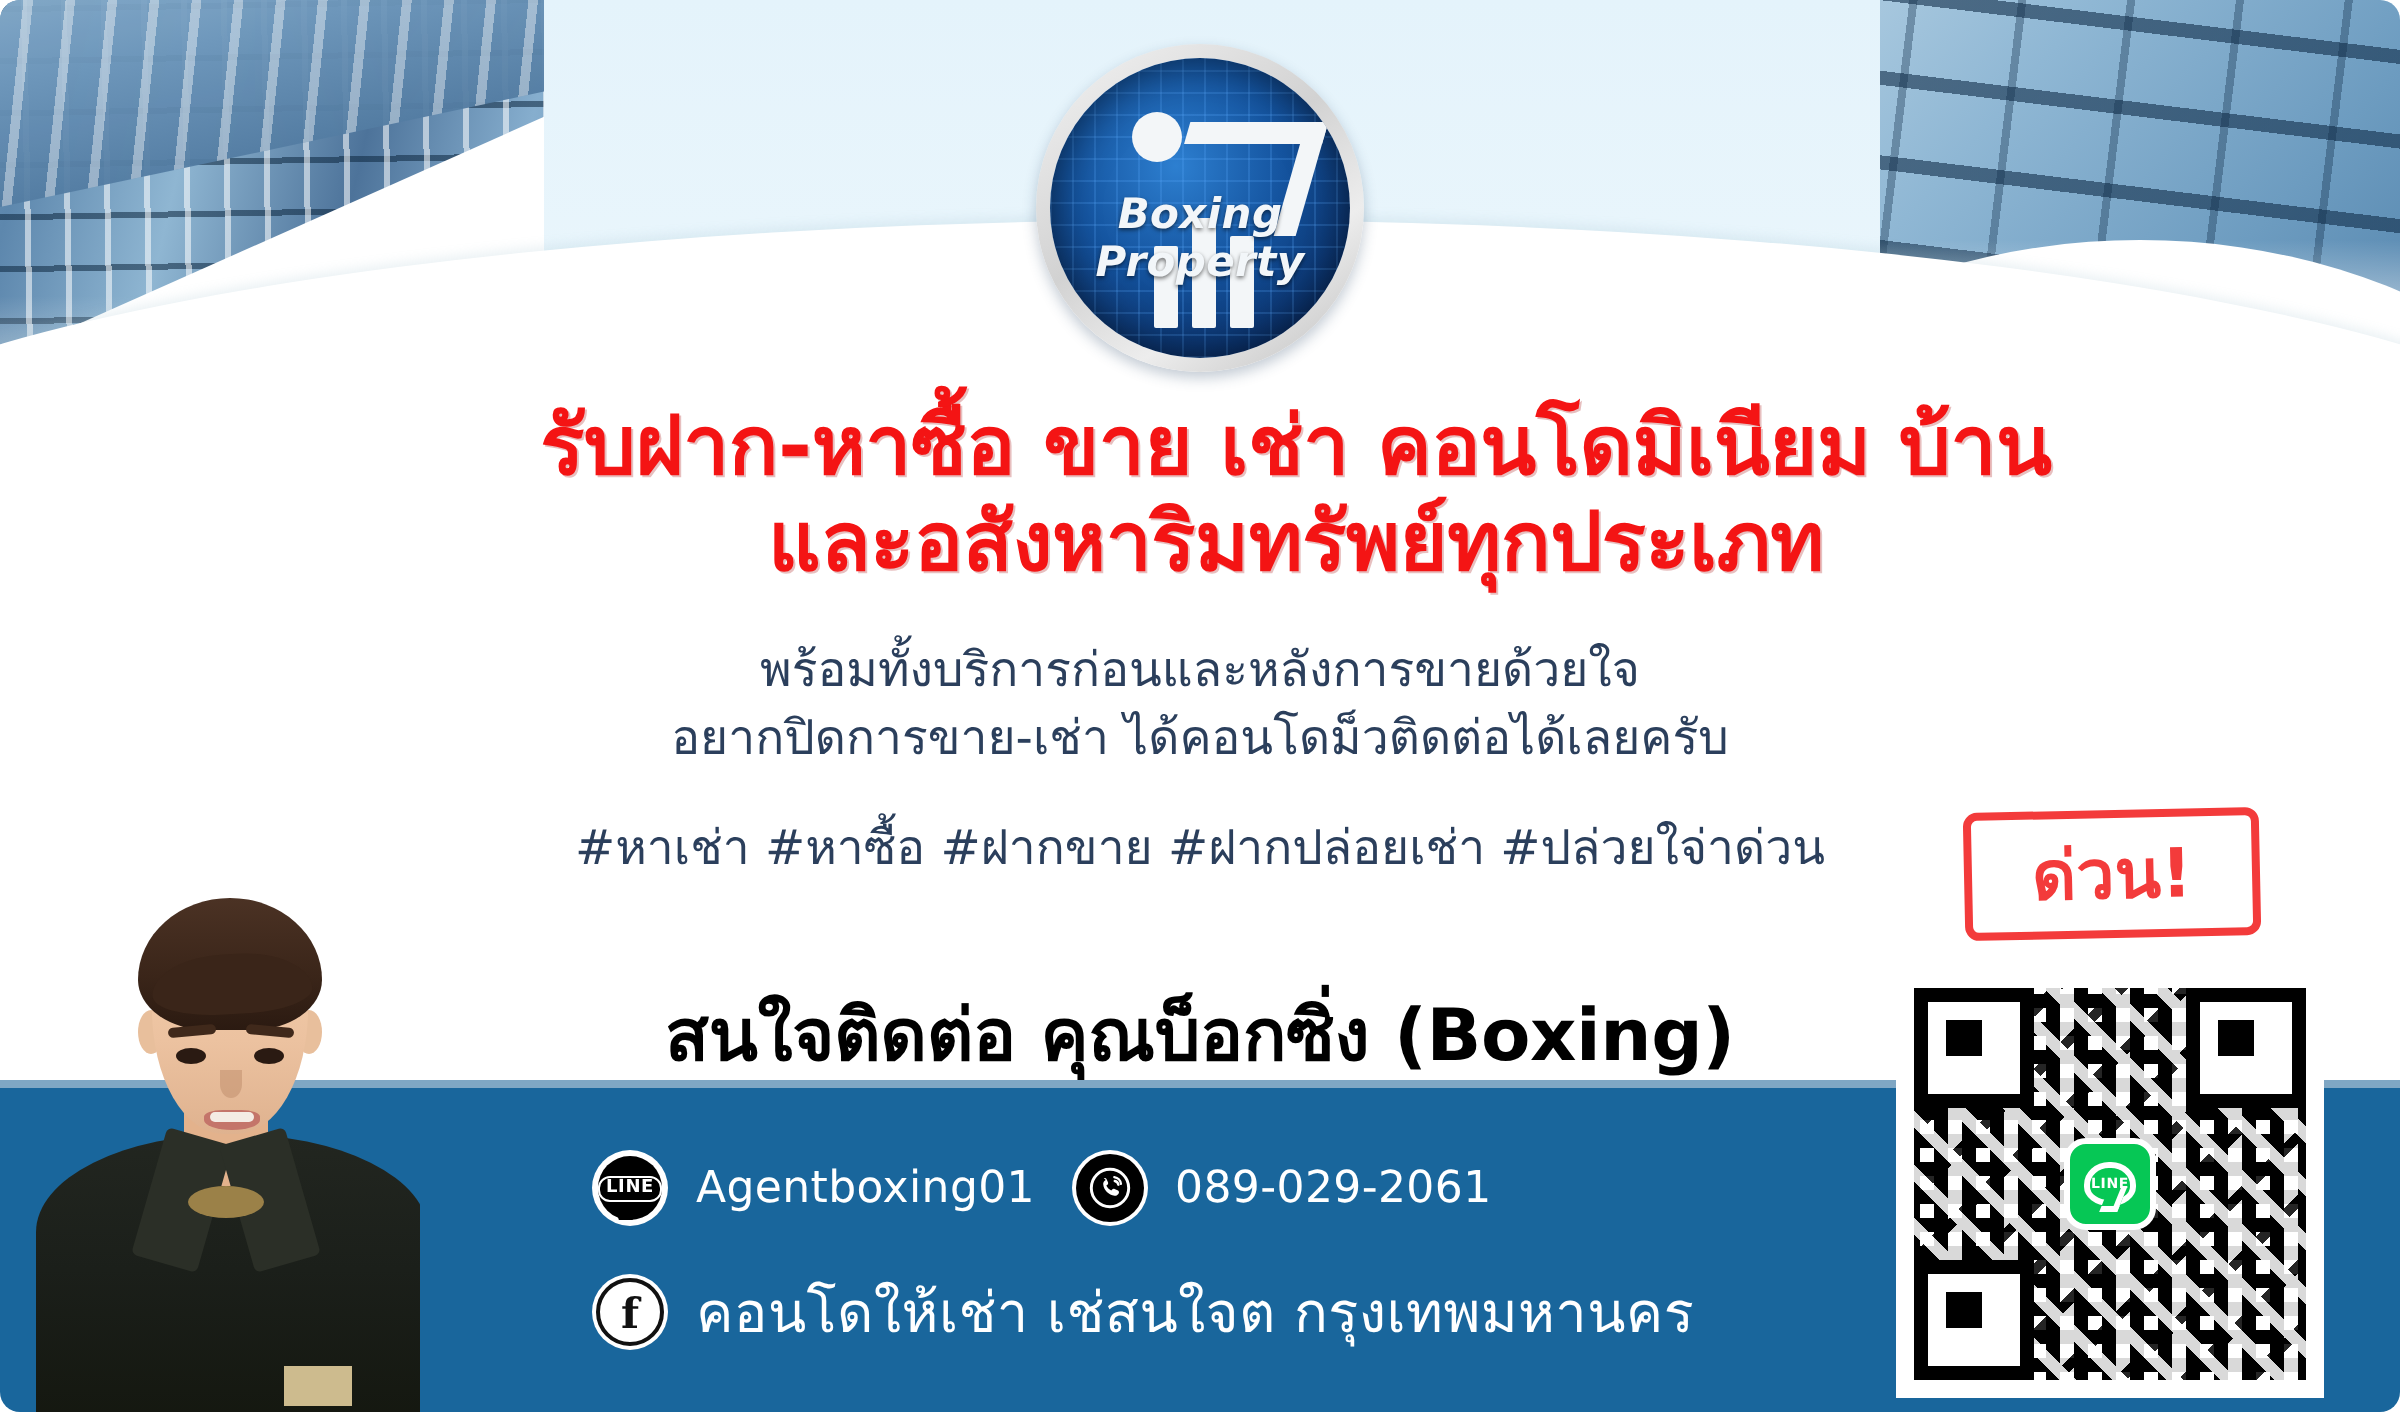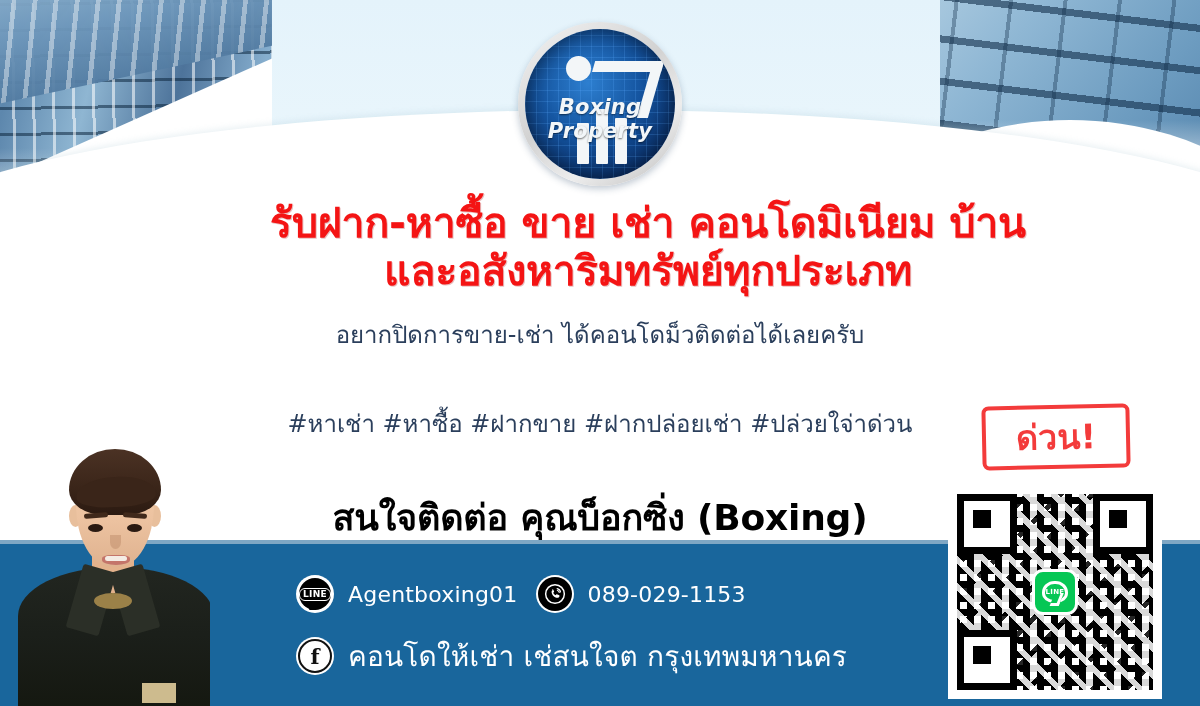--- a/index.html
+++ b/index.html
@@ -4,20 +4,21 @@
 <style>
   html,body{margin:0;padding:0;}
   body{
     width:1200px;height:706px;
     font-family:"DejaVu Sans","Liberation Sans",sans-serif;
     overflow:hidden;background:#ffffff;
   }
   #poster{
     position:relative;width:1200px;height:706px;overflow:hidden;
     background:#eaf6fb;
+    border-radius:10px;
   }
 
   
   .sky{
     position:absolute;left:0;top:0;width:1200px;height:300px;
     background:linear-gradient(180deg,#e4f3fb 0%,#eaf6fc 55%,#f2fafd 100%);
   }
   .white-sweep{
     position:absolute;left:-120px;top:110px;width:1440px;height:620px;
     background:#ffffff;
@@ -345,20 +346,21 @@
       <div class="logo-text">Boxing Property</div>
     </div>
   </div>
 
   <div class="headline">
     <div>รับฝาก-หาซื้อ ขาย เช่า คอนโดมิเนียม บ้าน</div>
     <div>และอสังหาริมทรัพย์ทุกประเภท</div>
   </div>
 
   <div class="subtitle">
+    <div>พร้อมทั้งบริการก่อนและหลังการขายด้วยใจ</div>
     <div>อยากปิดการขาย-เช่า ได้คอนโดม็วติดต่อได้เลยครับ</div>
   </div>
 
   <div class="hashtags">#หาเช่า #หาซื้อ #ฝากขาย #ฝากปล่อยเช่า #ปล่วยใจ่าด่วน</div>
 
   <div class="contact-line">สนใจติดต่อ คุณบ็อกซิ่ง (Boxing)</div>
 
   <div class="stamp">ด่วน!</div>
 
   <div class="band-top-line"></div>
@@ -413,21 +415,21 @@
     <div class="ico ico-ring mid-ico">
       <div class="disc">
         <svg width="22" height="22" viewBox="0 0 24 24" aria-hidden="true">
           <circle cx="12" cy="12" r="10.2" fill="none" stroke="#fff" stroke-width="1.6"></circle>
           <path d="M8.6 6.6c.7-.3 1.3 0 1.6.7l.7 1.6c.2.5.1 1-.3 1.3l-.6.5c.5 1.2 1.5 2.2 2.7 2.7l.5-.6c.3-.4.8-.5 1.3-.3l1.6.7c.7.3 1 .9.7 1.6-.4.9-1.3 1.5-2.3 1.4-3.2-.3-5.9-3-6.2-6.2-.1-1 .5-1.9 1.4-2.3z" fill="#fff"></path>
           <path d="M14.6 8.2c1 .2 1.8 1 2 2" fill="none" stroke="#fff" stroke-width="1.3" stroke-linecap="round"></path>
           <path d="M14.3 6.1c1.9.3 3.4 1.8 3.7 3.7" fill="none" stroke="#fff" stroke-width="1.2" stroke-linecap="round"></path>
         </svg>
       </div>
     </div>
-    <div class="ftext">089-029-1153</div>
+    <div class="ftext">089-029-2061</div>
   </div>
 
   <div class="frow frow-2">
     <div class="ico ico-fb">
       <div class="disc">f</div>
     </div>
     <div class="ftext ftext-2">คอนโดให้เช่า เช่สนใจต กรุงเทพมหานคร</div>
   </div>
 
 </div>

